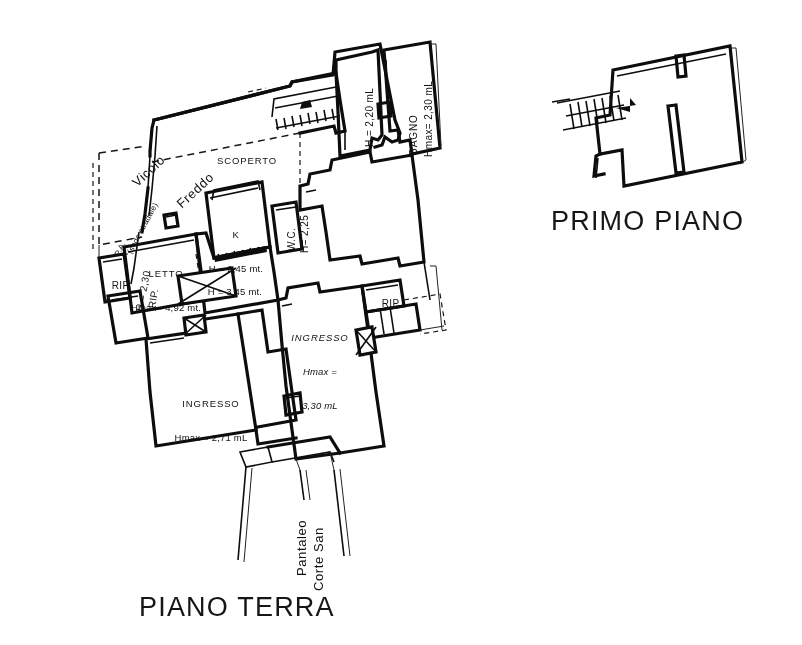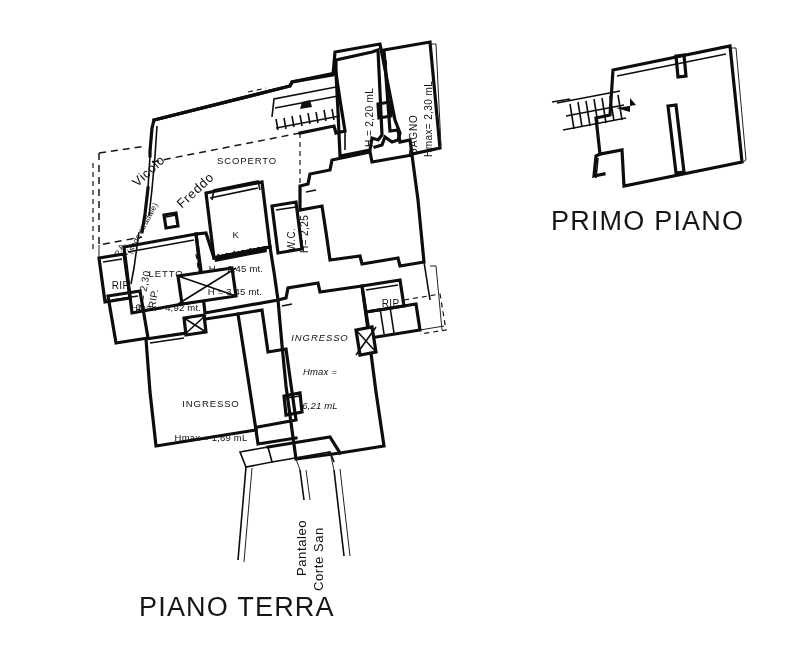--- a/index.html
+++ b/index.html
@@ -332,26 +332,26 @@
     <span class="dim">Hmax= 4,92 mt.</span>
   </div>
 
   <div class="label room-label" style="left:195px; top:264px; width:80px;">
     <span class="dim">H = 3,45 mt.</span>
   </div>
 
   <div class="label room-label" style="left:282px; top:310px; width:76px;font-style:italic;">
     <span class="nm">INGRESSO</span>
     <span class="dim">Hmax =</span>
-    <span class="dim">6,21 mL</span>
+    <span class="dim">3,30 mL</span>
   </div>
 
   <div class="label room-label" style="left:156px; top:376px; width:110px;">
     <span class="nm">INGRESSO</span>
-    <span class="dim">Hmax = 1,69 mL</span>
+    <span class="dim">Hmax = 2,71 mL</span>
   </div>
 
   <div class="label tiny-label" style="left:99px; top:268px; width:28px;">
     <span>RIP.</span>
   </div>
 
   <div class="label tiny-label" style="left:131px; top:300px;">
     <div class="rot-80" style="width:38px; text-align:left;">
       <span>RIP.</span>
     </div>

